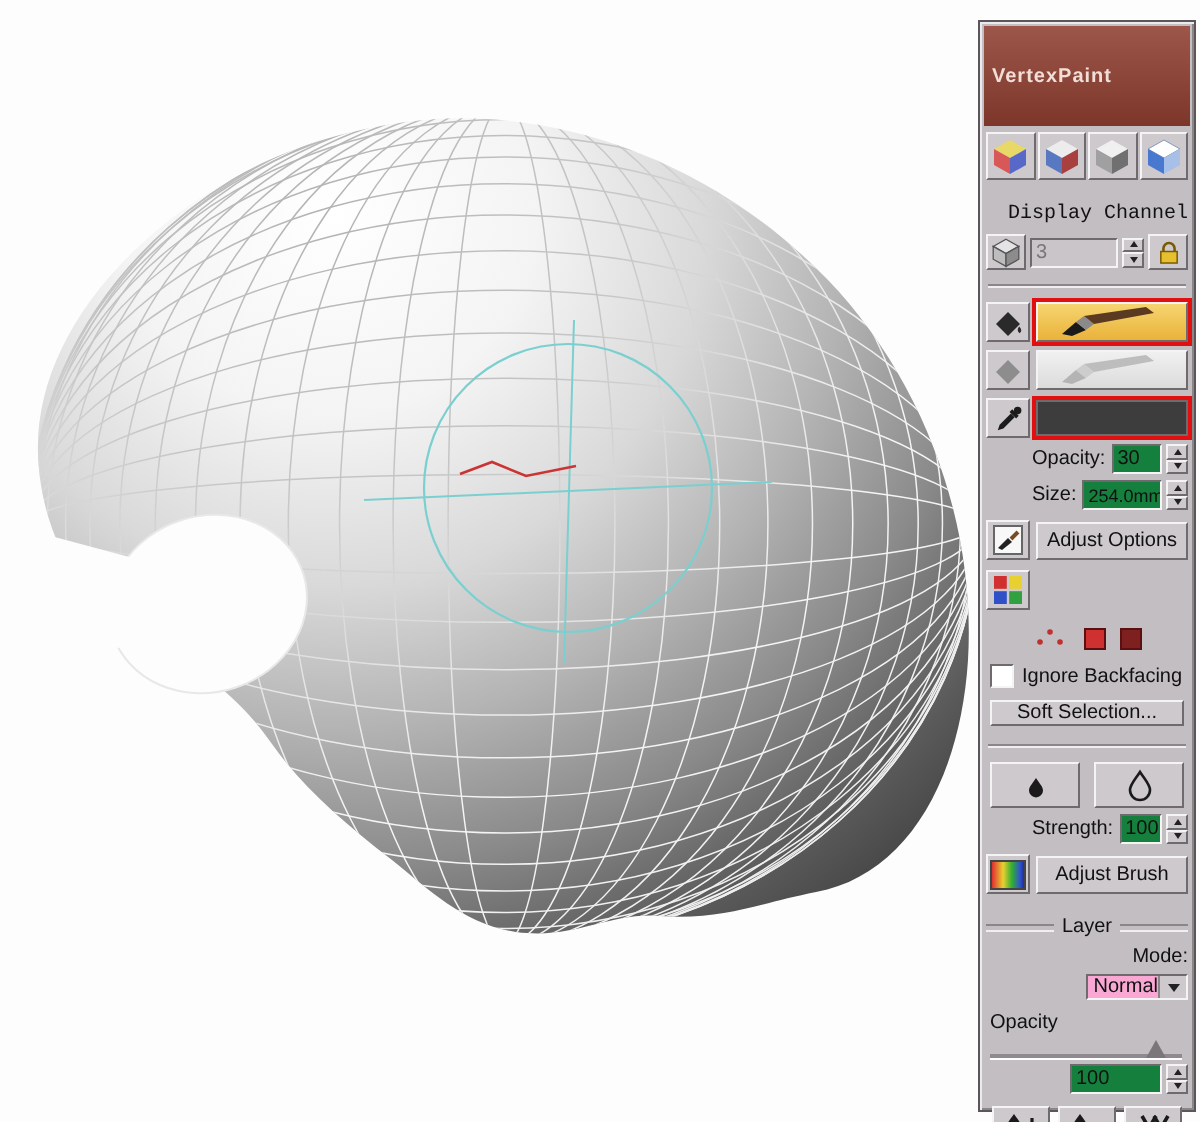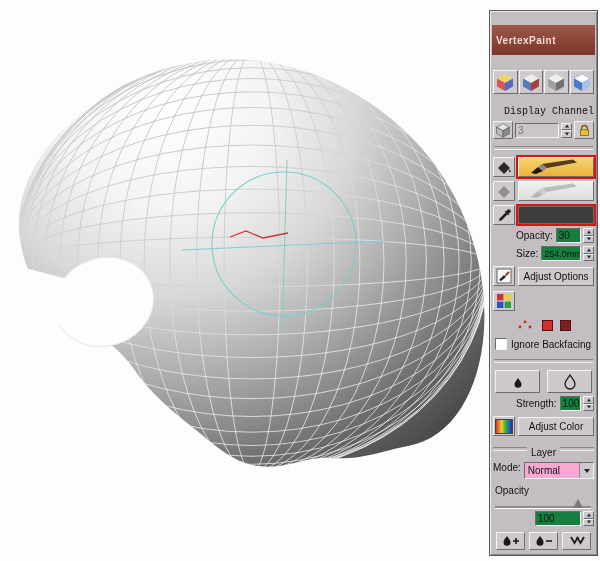--- a/index.html
+++ b/index.html
@@ -13,23 +13,23 @@
 
   
   .panel{
     position:absolute;left:489px;top:10px;width:109px;height:546px;
     background:#c2bec2;border:1px solid #5a565a;
     box-shadow:inset 1px 1px 0 #eceaec, inset -1px -1px 0 #8a868a;
     box-sizing:border-box;padding:2px 3px 2px 3px;
     display:flex;flex-direction:column;font-size:10px;color:#111;
   }
   .titlebar{
-    height:18px;margin:12px -1px;display:flex;align-items:center;
+    height:18px;margin:0 -1px;display:flex;align-items:center;
     background:linear-gradient(#9c564a,#7c362a);
-    padding:6px 4px;flex:0 0 auto;
+    padding:16px 4px;flex:0 0 auto;
   }
   .title-text{color:#f2ded6;font-weight:bold;font-size:10px;letter-spacing:.5px;}
 
   .btn{
     background:#cdc9cd;border:1px solid;
     border-color:#f4f4f4 #6e6a6e #6e6a6e #f4f4f4;
     padding:0;display:flex;align-items:center;justify-content:center;
     font-family:inherit;font-size:10px;color:#111;box-sizing:border-box;
   }
   .row{display:flex;align-items:center;}
@@ -73,23 +73,23 @@
   .sq{width:9px;height:9px;display:inline-block;border:1px solid #5a1010;}
   .sq.red{background:#cf3030;}
   .sq.dark{background:#7e2020;}
   .checkrow{margin-top:7px;display:flex;align-items:center;gap:4px;padding-left:2px;}
   .checkbox{width:10px;height:10px;background:#fff;border:1px solid;border-color:#6e6a6e #f4f4f4 #f4f4f4 #6e6a6e;display:inline-block;}
   .soft{margin:6px 2px 0;height:18px;}
   .blur{margin-top:5px;justify-content:space-between;padding:0 2px;}
   .halfbtn{width:45px;height:23px;}
   .gradicon{width:16px;height:13px;display:inline-block;border:1px solid #444;
     background:linear-gradient(90deg,#e03030,#e8d030 35%,#30b030 62%,#3050d0 88%,#203090);}
-  .seplabel{margin-top:11px;display:flex;gap:4px;}
+  .seplabel{margin-top:11px;display:flex;align-items:center;gap:4px;}
   .seplabel .line{flex:1;height:2px;border-top:1px solid #8a868a;border-bottom:1px solid #f0eef0;}
-  .moderow{margin-top:4px;display:flex;align-items:flex-start;gap:3px;}
+  .moderow{margin-top:4px;display:flex;align-items:flex-end;gap:3px;flex-direction:column;}
   .dropdown{flex:1;height:15px;display:flex;background:#f9a8d4;border:1px solid;border-color:#6e6a6e #f4f4f4 #f4f4f4 #6e6a6e;align-items:center;}
   .ddtext{flex:1;padding-left:3px;font-size:10px;}
   .ddbtn{width:13px;height:100%;background:#cdc9cd;border-left:1px solid #8a868a;display:flex;align-items:center;justify-content:center;}
   .tri-down{width:0;height:0;border-left:3.5px solid transparent;border-right:3.5px solid transparent;border-top:4px solid #222;}
   .leftlabel{margin-top:6px;padding-left:2px;}
   .slider{margin-top:3px;position:relative;height:11px;flex:0 0 auto;}
   .track{position:absolute;left:2px;right:3px;top:7px;height:2px;background:#8e8a8e;border-bottom:1px solid #fff;}
   .handle{position:absolute;left:79%;top:0;width:0;height:0;
     border-left:5px solid transparent;border-right:5px solid transparent;border-bottom:9px solid #7a767a;}
   .numrow.tight{margin-top:1px;}
@@ -325,20 +325,23 @@
     </span>
     <span class="sq red"></span>
     <span class="sq dark"></span>
   </div>
 
   <div class="checkrow">
     <span class="checkbox"></span>
     <span>Ignore Backfacing</span>
   </div>
 
+  <button class="btn soft">
+    <span>Soft Selection...</span>
+  </button>
 
   <div class="groove g2"></div>
 
   <div class="row blur">
     <button class="btn halfbtn">
       <svg class="ic" width="16" height="16" viewBox="0 0 16 16">
         <path d="M8 4 C9.8 6.8 11.5 8.4 11.5 10.2 A3.5 3.5 0 1 1 4.5 10.2 C4.5 8.4 6.2 6.8 8 4 Z" fill="#1a1a1a"></path>
       </svg>
     </button>
     <button class="btn halfbtn">
@@ -355,21 +358,21 @@
         <span class="su"></span>
         <span class="sd"></span>
       </span>
   </div>
 
   <div class="row opt">
     <button class="btn icbtn">
       <span class="gradicon"></span>
     </button>
     <button class="btn txtbtn">
-      <span>Adjust Color</span>
+      <span>Adjust Brush</span>
     </button>
   </div>
 
   <div class="seplabel">
     <span class="line"></span>
     <span>Layer</span>
     <span class="line"></span>
   </div>
 
   <div class="moderow">

